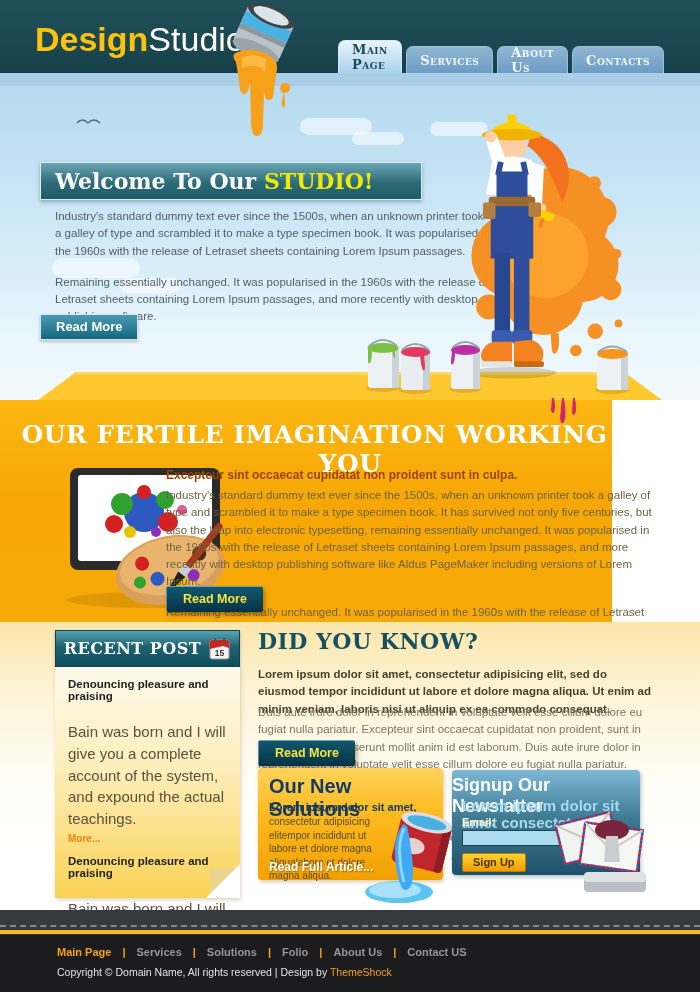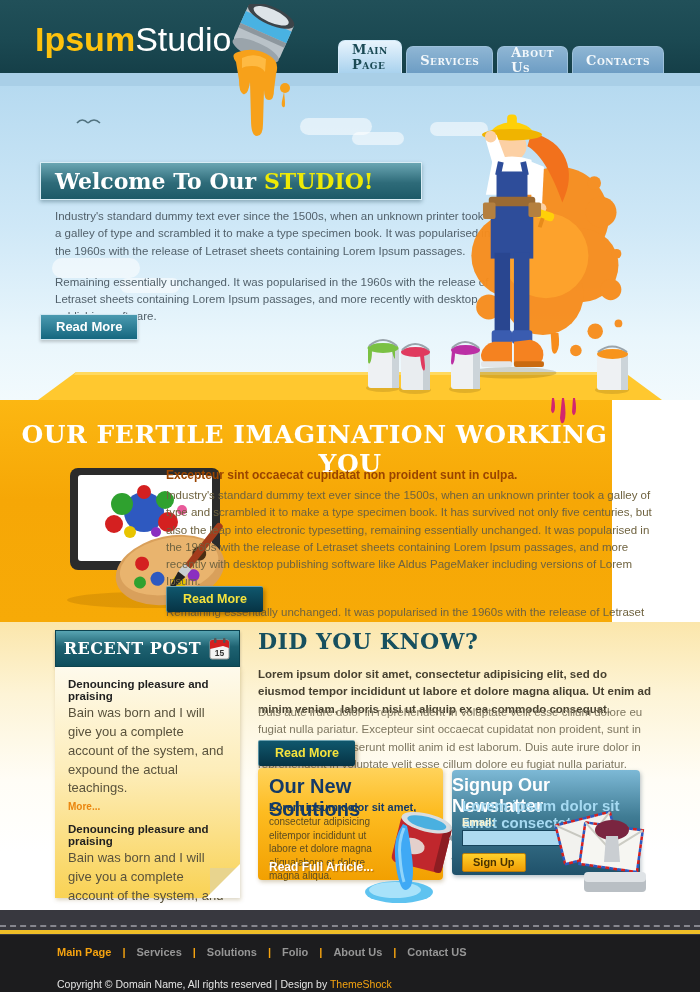--- a/index.html
+++ b/index.html
@@ -72,21 +72,21 @@
   .sidebar-head .t { font-family:"DejaVu Serif",serif; font-size:16px; font-weight:bold; color:#fff; letter-spacing:.5px; }
   .sidebar-body { position:absolute; left:0; top:37px; width:185px; height:231px;
     background:linear-gradient(180deg,#fefaec 0%,#fdedb9 45%,#f9d254 100%);
     box-shadow:1px 2px 4px rgba(120,90,20,.25); }
   .curl { position:absolute; right:0; bottom:0; width:0; height:0;
     border-bottom:34px solid #ffffff; border-left:34px solid transparent; }
   .curl2 { position:absolute; right:0; bottom:0; width:0; height:0;
     border-top:30px solid #e8d48e; border-right:30px solid transparent; filter:blur(.3px); }
   .post { padding:11px 13px 0 13px; }
   .post .pt { font-size:11.5px; font-weight:bold; color:#1f1f1f; }
-  .post .pb { margin-top:2px; font-size:13px; line-height:1.45; color:#59523c; }
+  .post .pb { margin-top:19px; font-size:15px; line-height:1.45; color:#59523c; }
   .post .pm { margin-top:3px; font-size:10px; font-weight:bold; color:#ea850e; cursor:pointer; }
 
   .dyk-title { left:258px; top:6px; font-family:"DejaVu Serif",serif; font-size:22px; font-weight:bold; color:#17505f; letter-spacing:.5px; }
   .dyk-lead { left:258px; top:44px; width:394px; font-size:11.5px; font-weight:bold; line-height:1.5; color:#474130; }
   .dyk-body { left:258px; top:82px; width:394px; font-size:11.5px; line-height:1.5; color:#7d7660; }
   .dyk-btn { left:258px; top:118px; }
 
   .solutions { left:258px; top:146px; width:185px; height:112px; border-radius:4px;
     background:linear-gradient(180deg,#ffd35b 0%,#fdbb20 40%,#f2a001 100%); box-shadow:1px 2px 4px rgba(120,90,20,.3);padding-left:10px; }
   .solutions .st { position:absolute; left:11px; top:7px; font-size:20px; font-weight:bold; color:#143a66; }
@@ -110,29 +110,29 @@
   
   .road { left:0; top:910px; width:700px; height:25px; background:#38383f; }
   .road .dash { position:absolute; left:0; right:0; top:15px; border-top:2px dashed #86868e; }
   .road .yellow { position:absolute; left:0; right:0; top:20px; height:4px; background:#eebd27; }
   .footer { left:0; top:935px; width:700px; height:57px; background:#1c1c1e; }
   .flinks { position:absolute; left:57px; top:11px; display:flex; align-items:center; gap:11px;
     font-size:11px; font-weight:bold; }
   .flinks .fl { color:#969696; cursor:pointer; }
   .flinks .fl.active { color:#f5a310; }
   .flinks .sep { color:#f5a310; }
-  .fcopy { position:absolute; left:57px; top:31px; font-size:10.5px; color:#e3e3e3;margin-top:12px; }
+  .fcopy { position:absolute; left:57px; top:31px; font-size:10.5px; color:#e3e3e3; }
   .fcopy .brand { color:#f5a310; cursor:pointer; }
 </style>
 </head>
 <body>
 
 <div class="abs header">
   <div class="abs logo">
-    <span class="p1">Ipsum</span><span class="p2">Studio</span>
+    <span class="p1">Design</span><span class="p2">Studio</span>
   </div>
   <div class="abs nav">
     <div class="tab active">
         <span>Main Page</span>
       </div>
     <div class="tab">
         <span>Services</span>
       </div>
     <div class="tab">
         <span>About Us</span>

